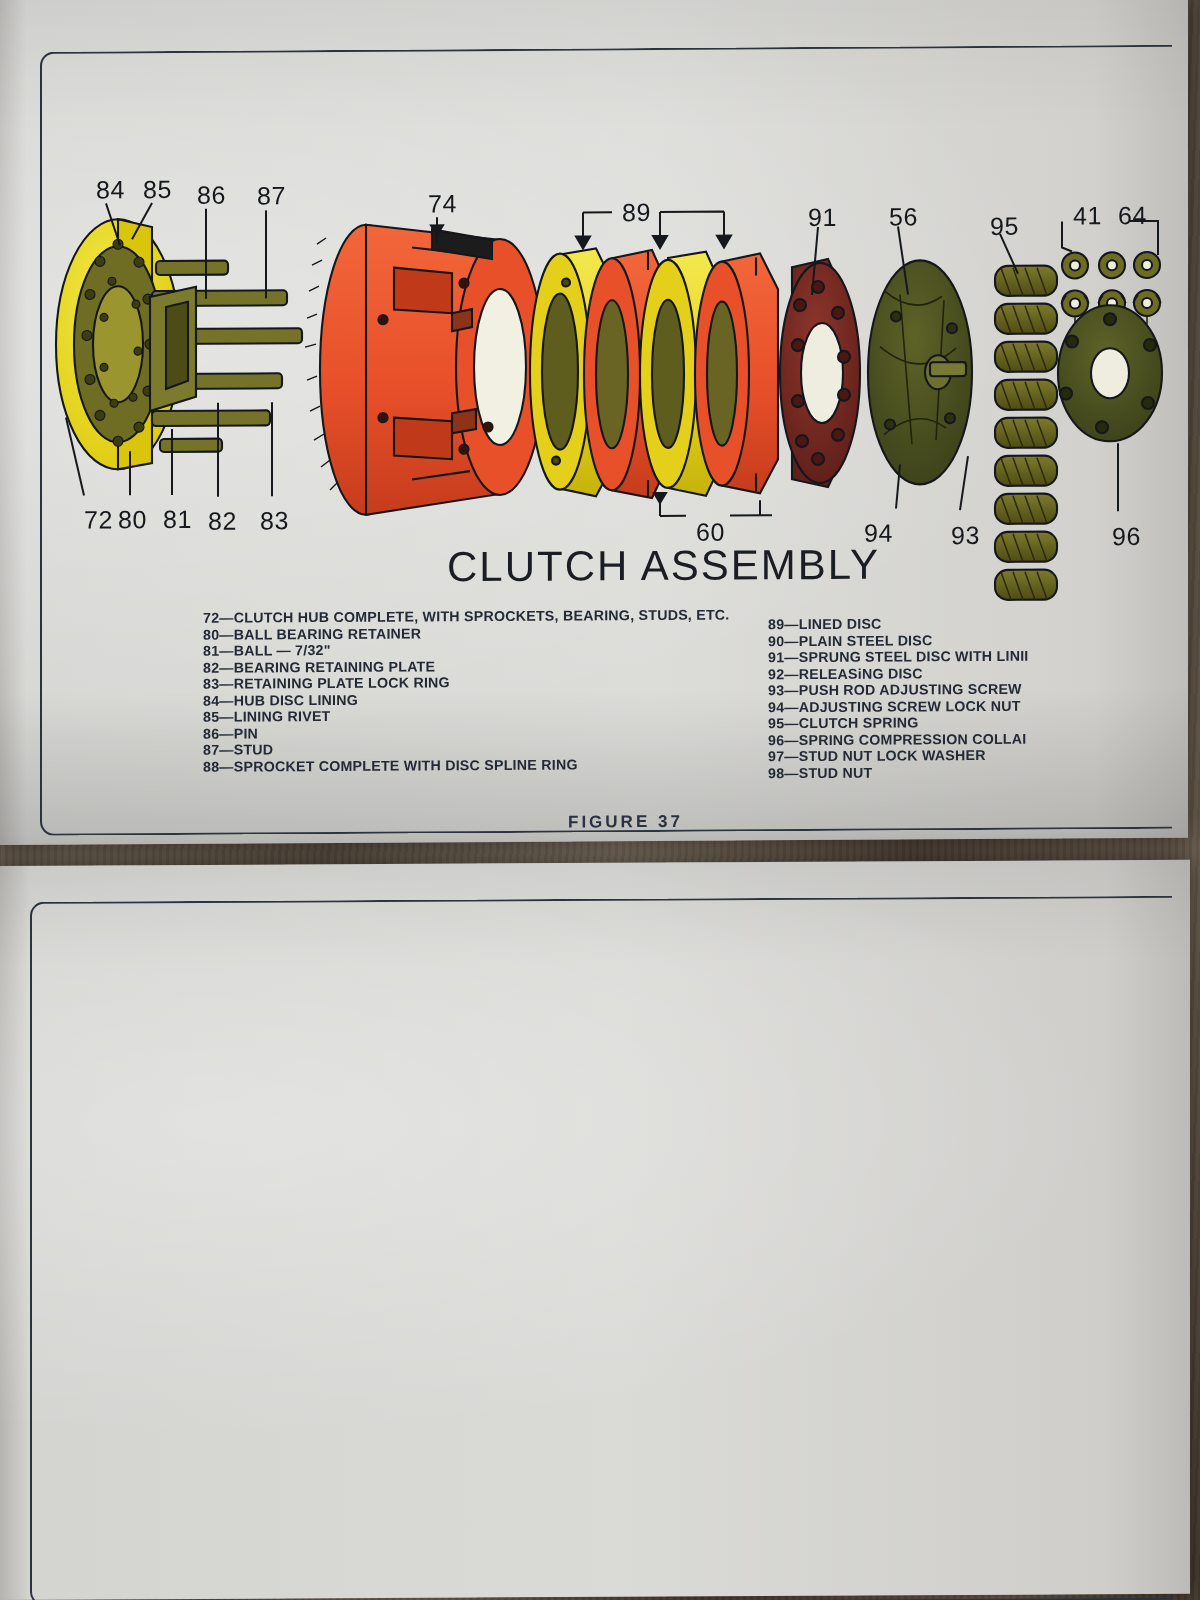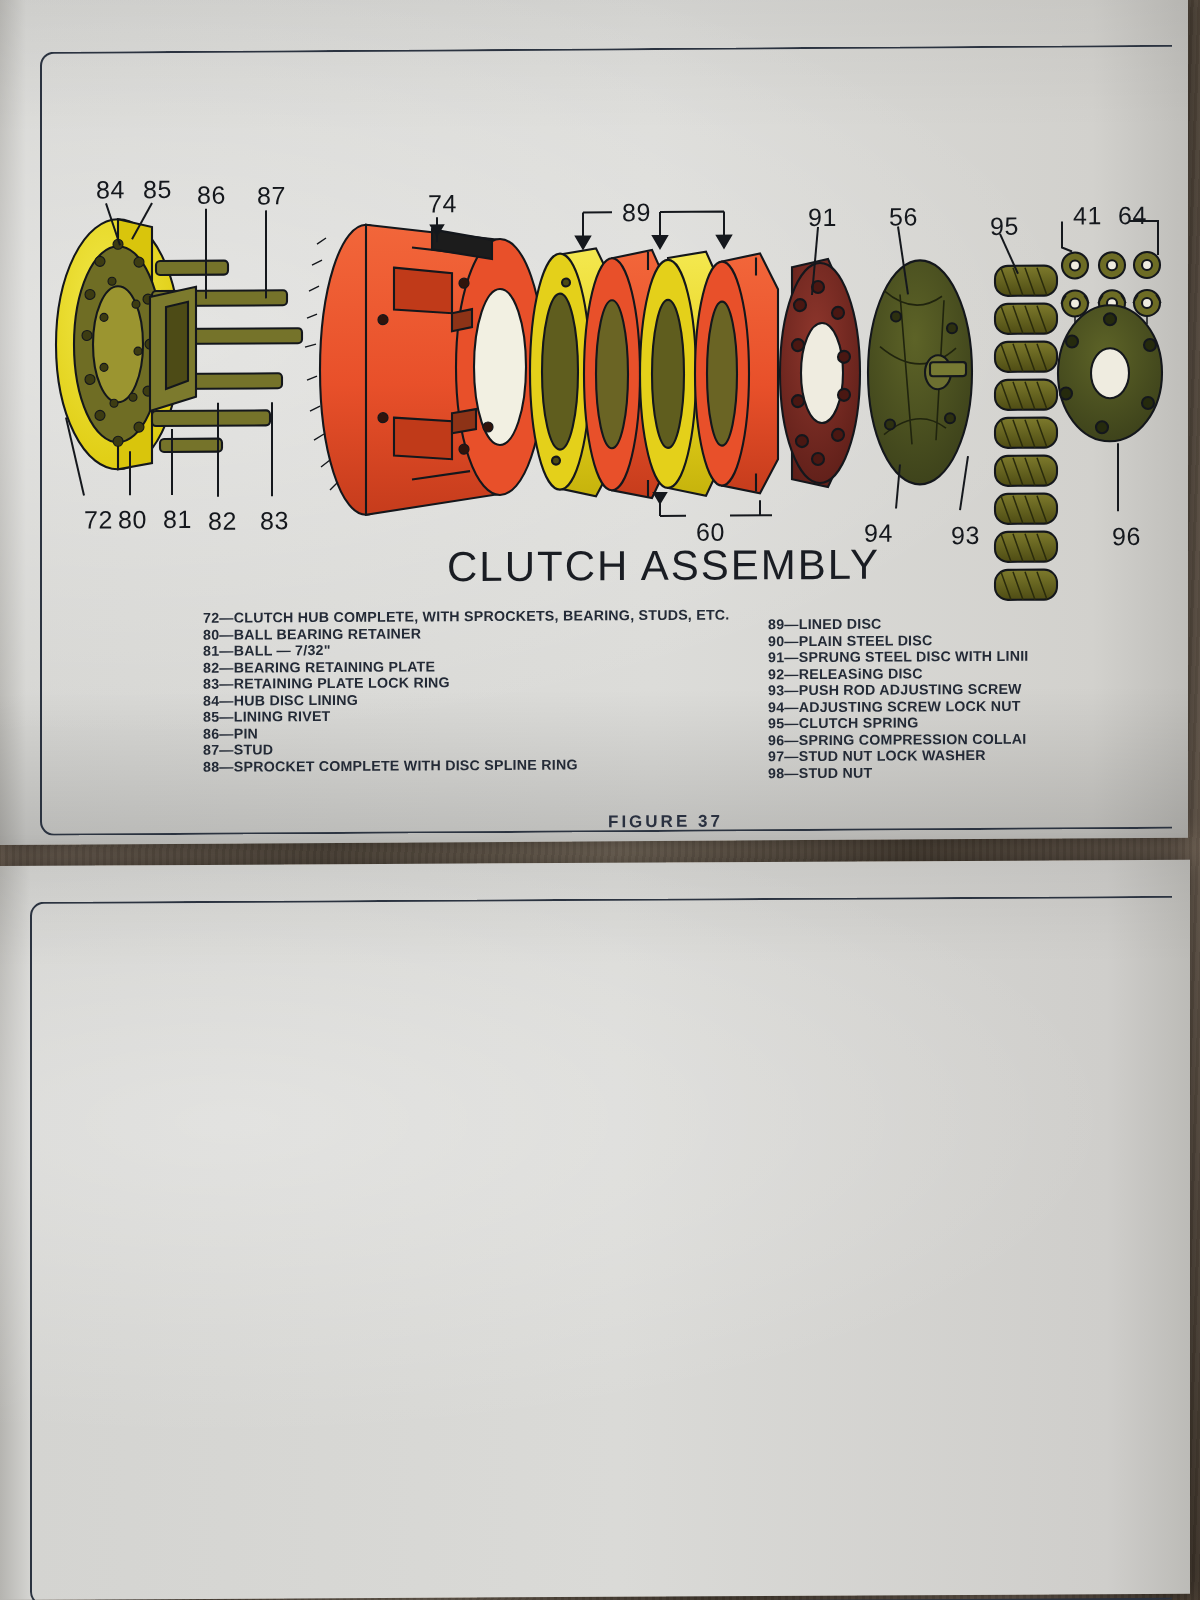--- a/index.html
+++ b/index.html
@@ -73,21 +73,21 @@
   #fig37{position:absolute;left:0;top:0;width:1188px;height:845px;}
   .callout{
     position:absolute;font-family:"Liberation Sans",sans-serif;
     font-size:25px;color:#15181d;letter-spacing:.5px;white-space:nowrap;
   }
   .fig-title{
     position:absolute;font-size:42px;letter-spacing:2px;color:#1a1d23;
     font-family:"Liberation Sans",sans-serif;
   }
   .fig-caption{
-    position:absolute;font-size:17px;letter-spacing:3px;color:#2a3140;font-weight:bold;margin-left:40px;
+    position:absolute;font-size:17px;letter-spacing:3px;color:#2a3140;font-weight:bold;
   }
   .legend{position:absolute;font-size:14.2px;line-height:16.5px;font-weight:bold;
           color:#232a36;letter-spacing:.25px;white-space:nowrap;}
   .legend div{white-space:nowrap;}
   svg{display:block;}
 </style>
 </head>
 <body>
 
 <div id="desk"></div>

